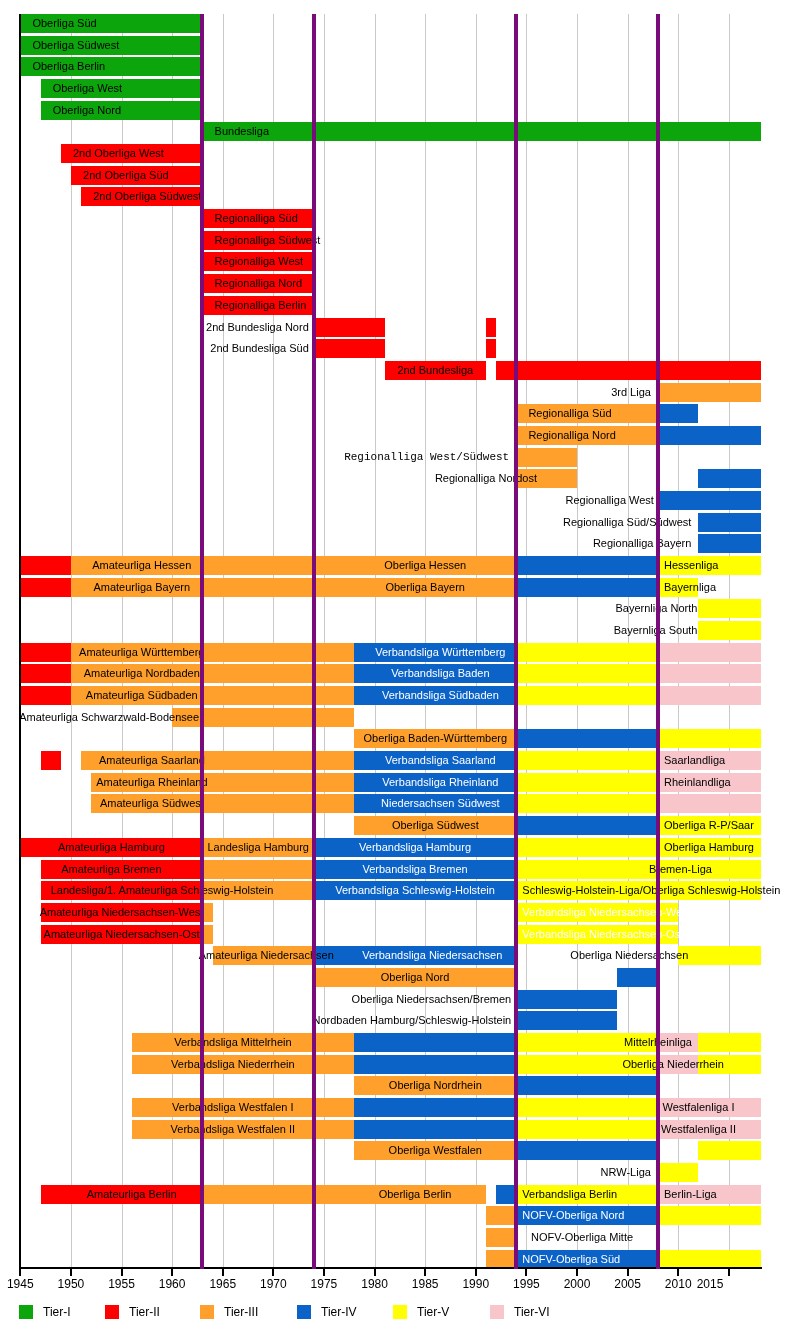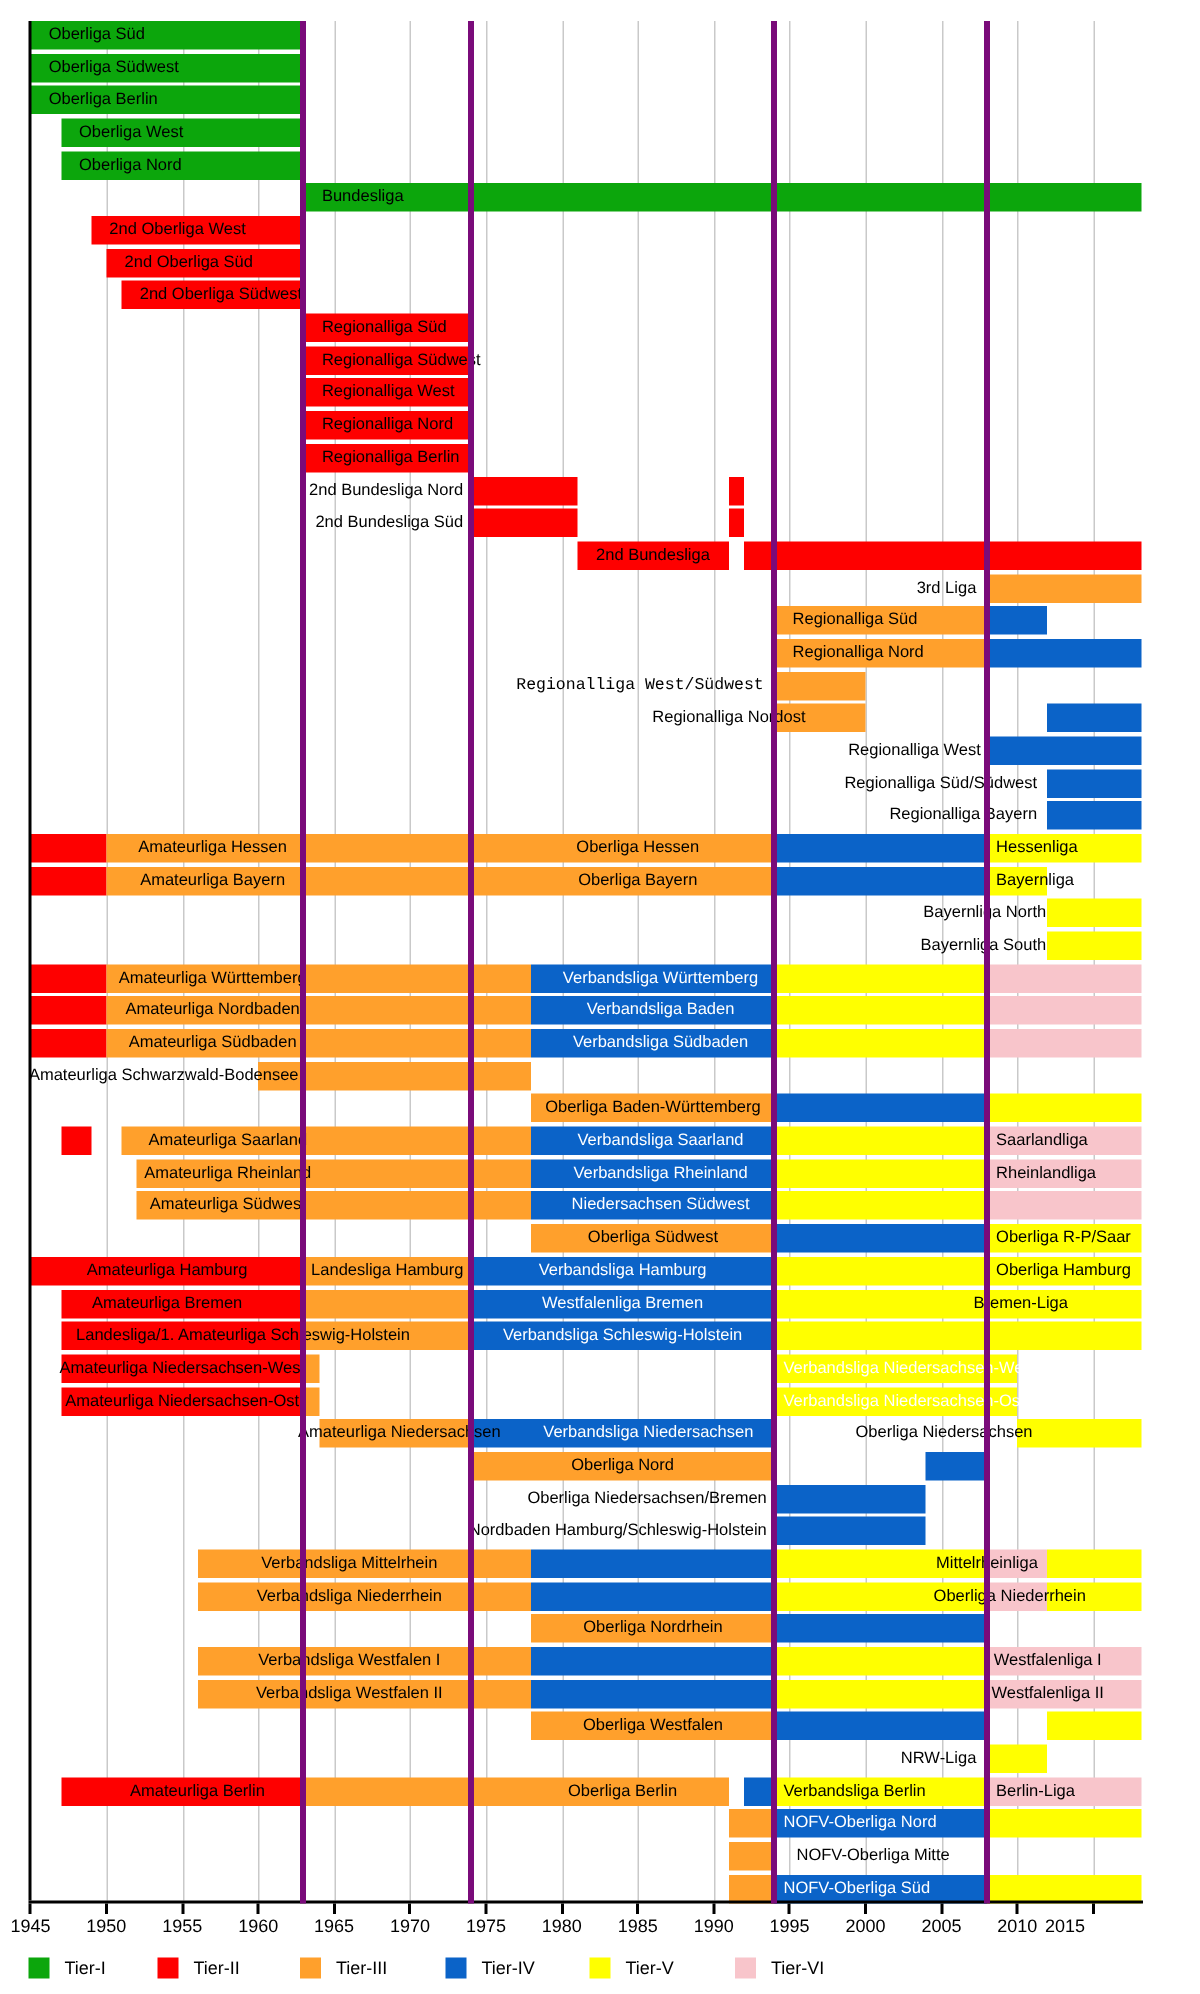--- a/index.html
+++ b/index.html
@@ -168,28 +168,29 @@
     <div class="bar" style="left: 516.278px; top: 837.84px; width: 244.952px; background: rgb(255, 255, 0);"></div>
     <div class="bar-label" style="top: 837.84px; color: rgb(0, 0, 0); left: 111.398px; transform: translateX(-50%);">Amateurliga Hamburg</div>
     <div class="bar-label" style="top: 837.84px; color: rgb(0, 0, 0); left: 258.167px; transform: translateX(-50%);">Landesliga Hamburg</div>
     <div class="bar-label" style="top: 837.84px; color: rgb(255, 255, 255); left: 415.058px; transform: translateX(-50%);">Verbandsliga Hamburg</div>
     <div class="bar-label" style="top: 837.84px; color: rgb(0, 0, 0); left: 664.035px;">Oberliga Hamburg</div>
     <div class="bar" style="left: 40.544px; top: 859.52px; width: 161.952px; background: rgb(254, 0, 0);"></div>
     <div class="bar" style="left: 202.496px; top: 859.52px; width: 111.342px; background: rgb(255, 160, 44);"></div>
     <div class="bar" style="left: 313.838px; top: 859.52px; width: 202.44px; background: rgb(11, 99, 200);"></div>
     <div class="bar" style="left: 516.278px; top: 859.52px; width: 244.952px; background: rgb(255, 255, 0);"></div>
     <div class="bar-label" style="top: 859.52px; color: rgb(0, 0, 0); left: 111.398px; transform: translateX(-50%);">Amateurliga Bremen</div>
-    <div class="bar-label" style="top: 859.52px; color: rgb(255, 255, 255); left: 415.058px; transform: translateX(-50%);">Westfalenliga Bremen</div>
+    <div class="bar-label" style="top: 859.52px; color: rgb(255, 255, 255); left: 415.058px; transform: translateX(-50%);">Verbandsliga Bremen</div>
     <div class="bar-label" style="top: 859.52px; color: rgb(0, 0, 0); left: 649px;">Bremen-Liga</div>
     <div class="bar" style="left: 40.544px; top: 881.2px; width: 161.952px; background: rgb(254, 0, 0);"></div>
     <div class="bar" style="left: 202.496px; top: 881.2px; width: 111.342px; background: rgb(255, 160, 44);"></div>
     <div class="bar" style="left: 313.838px; top: 881.2px; width: 202.44px; background: rgb(11, 99, 200);"></div>
     <div class="bar" style="left: 516.278px; top: 881.2px; width: 244.952px; background: rgb(255, 255, 0);"></div>
     <div class="bar-label" style="top: 881.2px; color: rgb(0, 0, 0); left: 162.008px; transform: translateX(-50%);">Landesliga/1. Amateurliga Schleswig-Holstein</div>
     <div class="bar-label" style="top: 881.2px; color: rgb(255, 255, 255); left: 415.058px; transform: translateX(-50%);">Verbandsliga Schleswig-Holstein</div>
+    <div class="bar-label" style="top: 881.2px; color: rgb(0, 0, 0); left: 522.327px;">Schleswig-Holstein-Liga/Oberliga Schleswig-Holstein</div>
     <div class="bar" style="left: 40.544px; top: 902.88px; width: 161.952px; background: rgb(254, 0, 0);"></div>
     <div class="bar" style="left: 202.496px; top: 902.88px; width: 10.122px; background: rgb(255, 160, 44);"></div>
     <div class="bar" style="left: 516.278px; top: 902.88px; width: 161.952px; background: rgb(255, 255, 0);"></div>
     <div class="bar-label" style="top: 902.88px; color: rgb(0, 0, 0); left: 121.52px; transform: translateX(-50%);">Amateurliga Niedersachsen-West</div>
     <div class="bar-label" style="top: 902.88px; color: rgb(255, 255, 255); left: 522.327px;">Verbandsliga Niedersachsen-West</div>
     <div class="bar" style="left: 40.544px; top: 924.56px; width: 161.952px; background: rgb(254, 0, 0);"></div>
     <div class="bar" style="left: 202.496px; top: 924.56px; width: 10.122px; background: rgb(255, 160, 44);"></div>
     <div class="bar" style="left: 516.278px; top: 924.56px; width: 161.952px; background: rgb(255, 255, 0);"></div>
     <div class="bar-label" style="top: 924.56px; color: rgb(0, 0, 0); left: 121.52px; transform: translateX(-50%);">Amateurliga Niedersachsen-Ost</div>
     <div class="bar-label" style="top: 924.56px; color: rgb(255, 255, 255); left: 522.327px;">Verbandsliga Niedersachsen-Ost</div>

